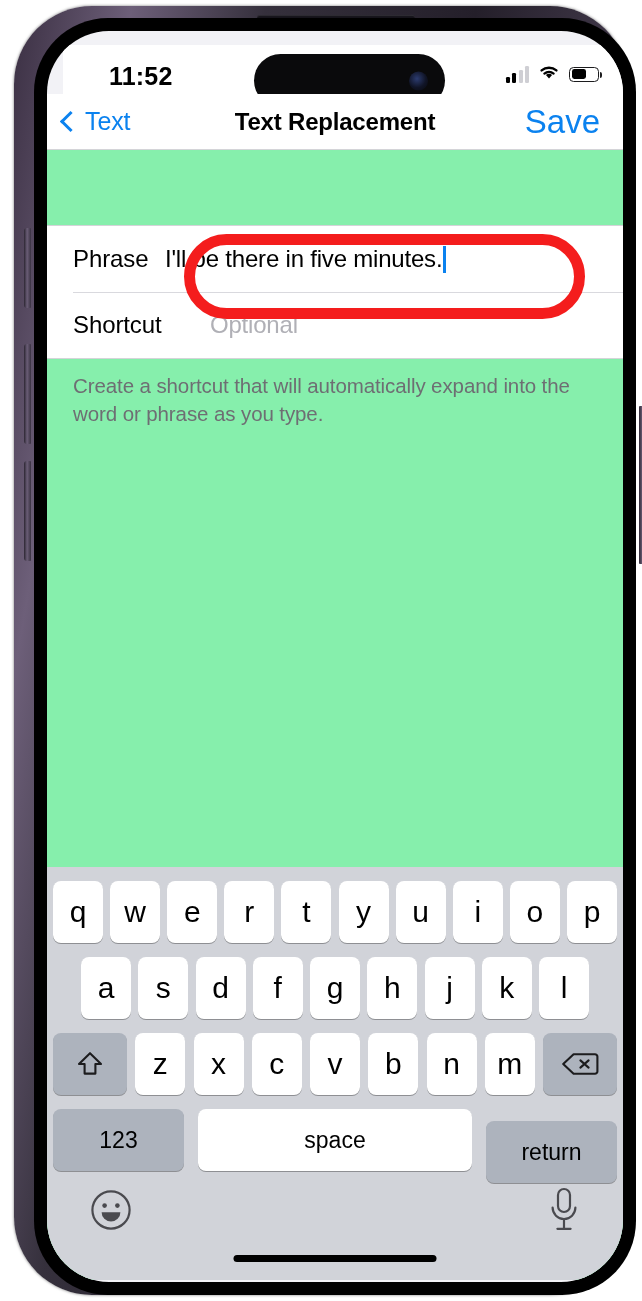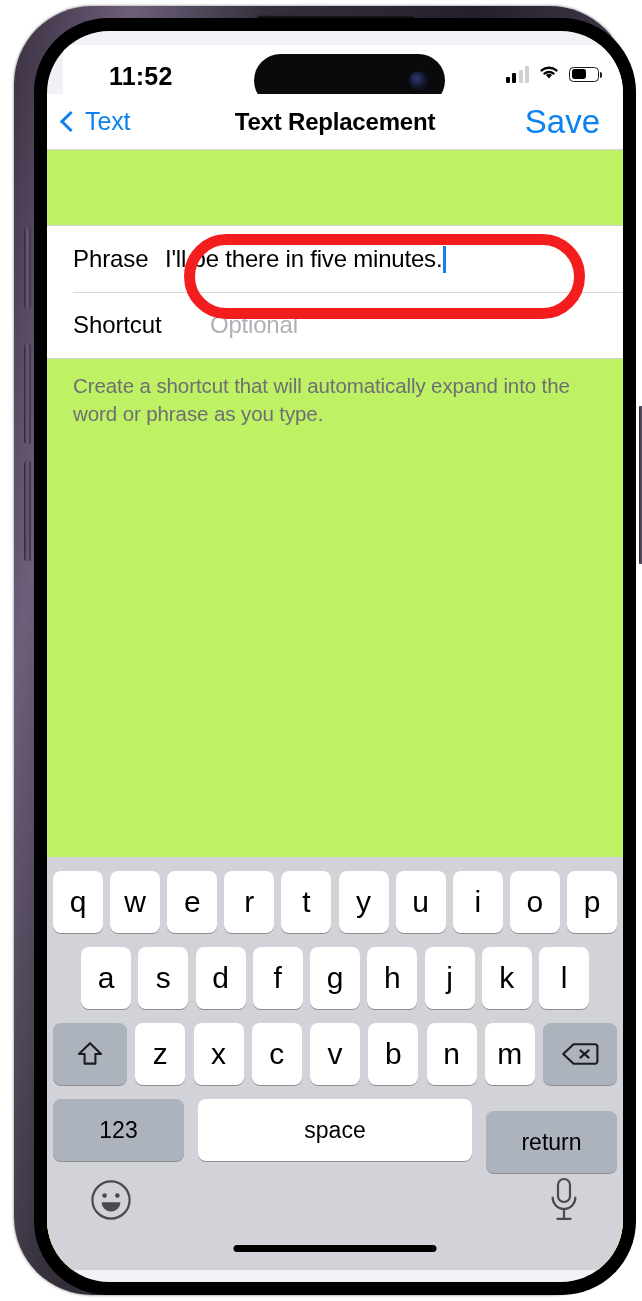--- a/index.html
+++ b/index.html
@@ -182,22 +182,22 @@
     font-size: 33px;
     color: #0b82ef;
     cursor: pointer;
   }
 
   
   #content {
     position: absolute;
     left: 0; top: 119px;
     width: 576px;
-    bottom: 12px;
-    background: #bef264;
+    bottom: 2px;
+    background: #86efac;
   }
   #form-group {
     position: absolute;
     left: 0; top: 75px;
     width: 576px;
     background: #ffffff;
     border-top: 1px solid #d4d4d8;
     border-bottom: 1px solid #d4d4d8;
   }
   .form-row {

